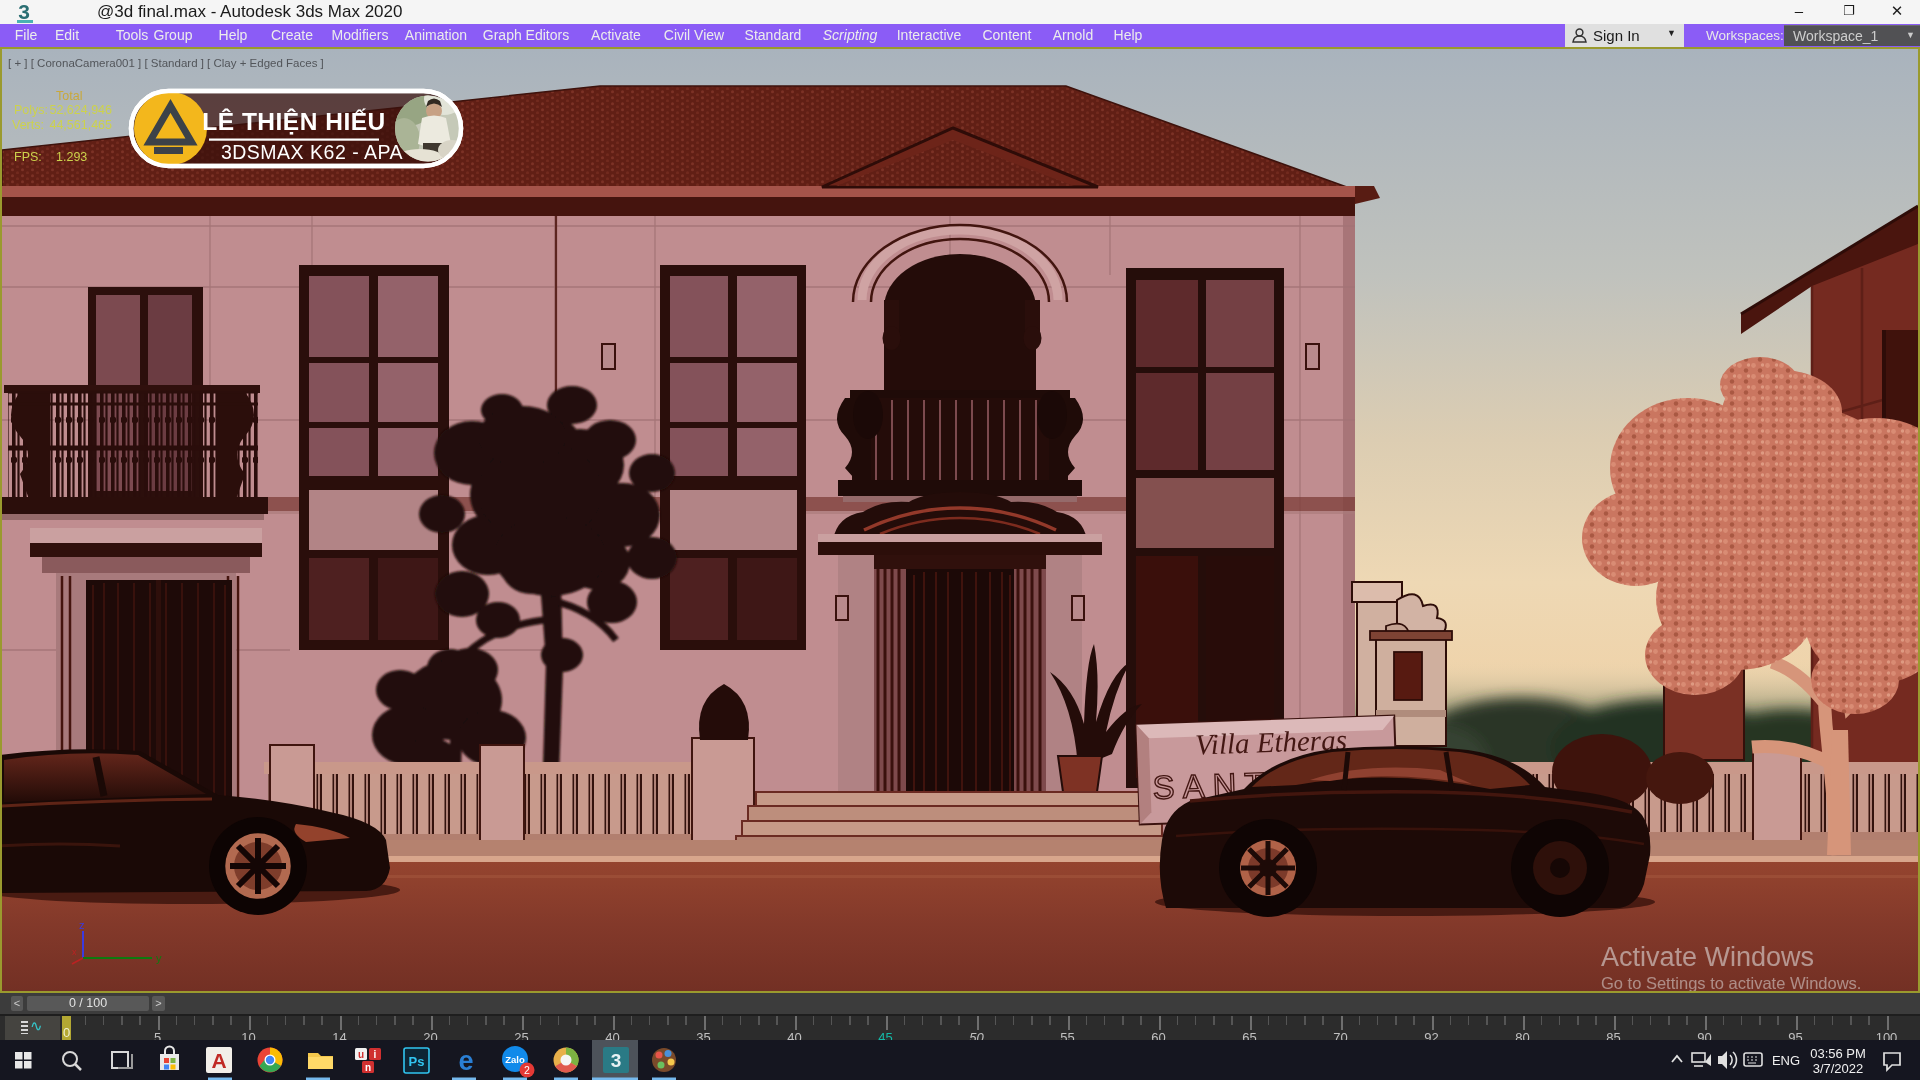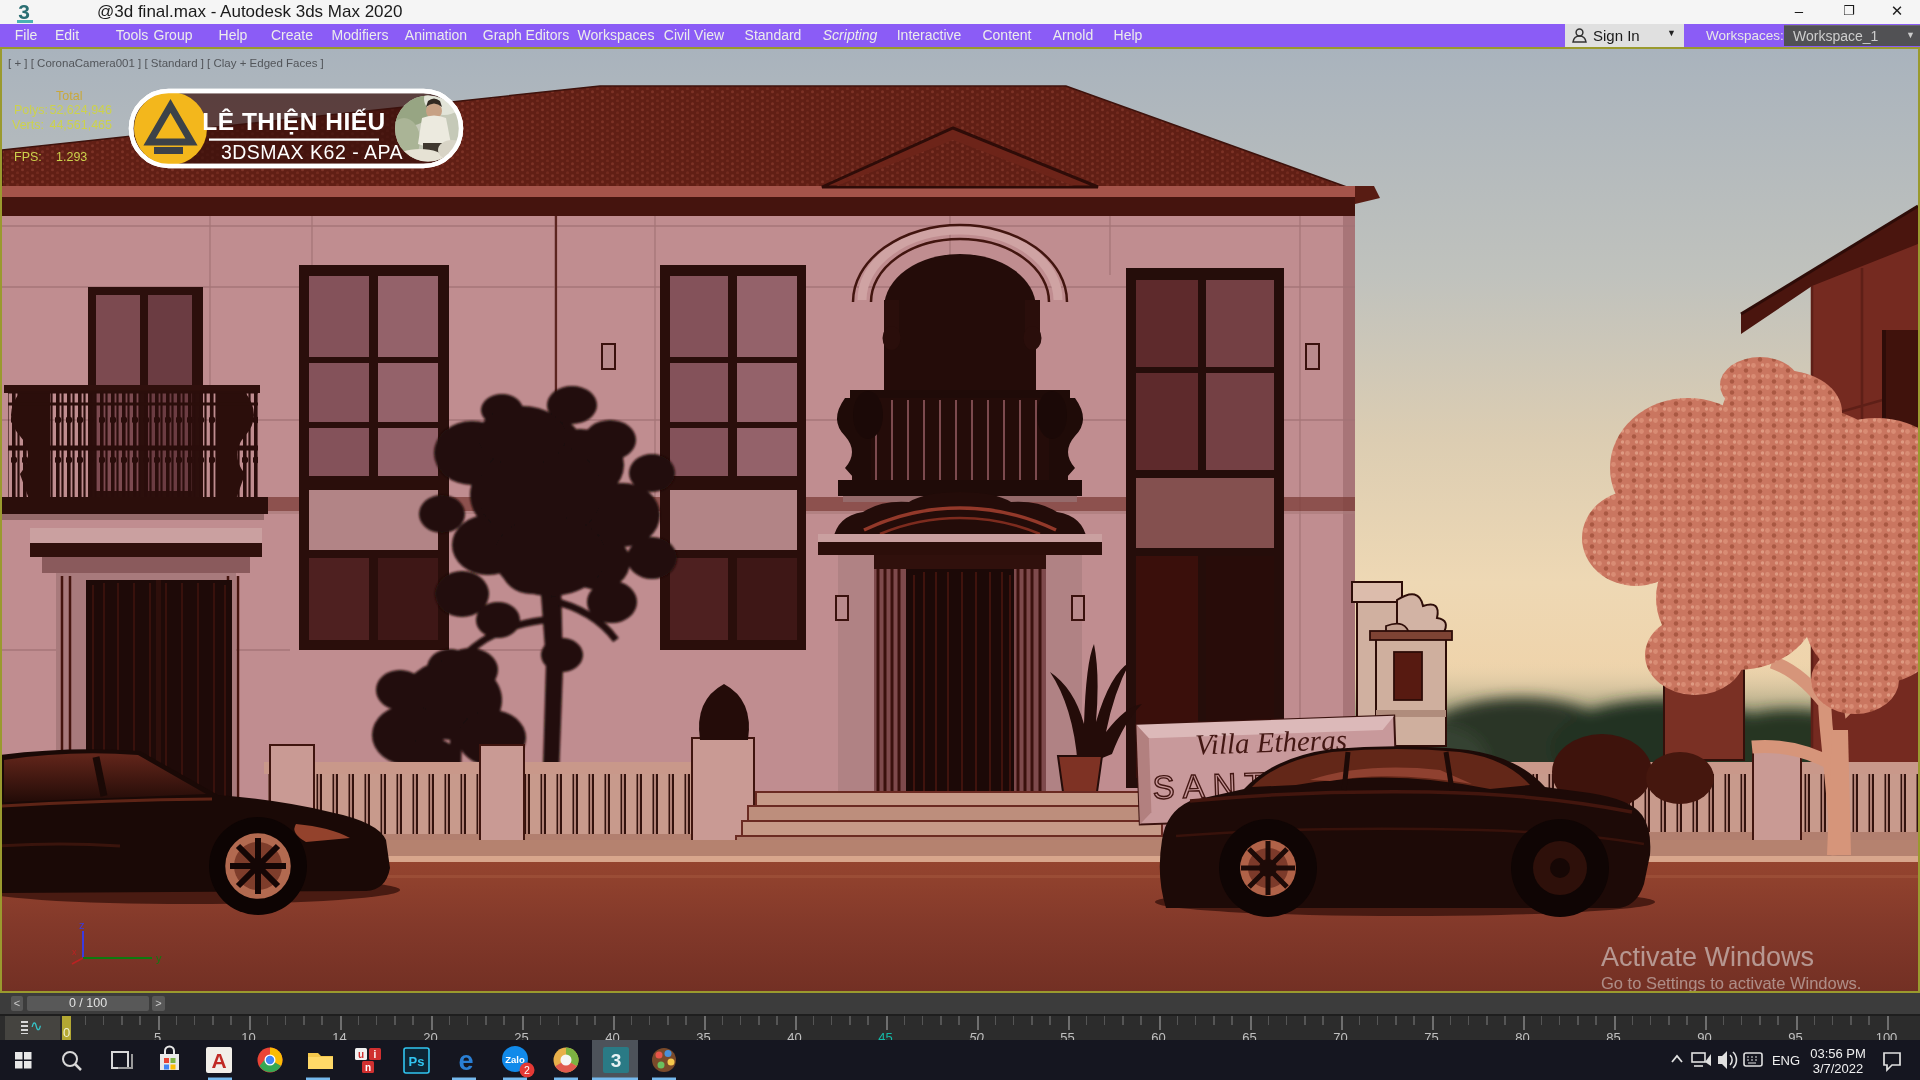--- a/index.html
+++ b/index.html
@@ -36,21 +36,21 @@
   <div class="menubar" id="menubar">
     <span class="mi" style="left:26px;">File</span>
     <span class="mi" style="left:67px;">Edit</span>
     <span class="mi" style="left:118px;margin-left:14px;">Tools</span>
     <span class="mi" style="left:173px;">Group</span>
     <span class="mi" style="left:233px;">Help</span>
     <span class="mi" style="left:292px;">Create</span>
     <span class="mi" style="left:360px;">Modifiers</span>
     <span class="mi" style="left:436px;">Animation</span>
     <span class="mi" style="left:526px;">Graph Editors</span>
-    <span class="mi" style="left:616px;">Workspaces</span>
+    <span class="mi" style="left:616px;">Activate</span>
     <span class="mi" style="left:694px;">Civil View</span>
     <span class="mi" style="left:773px;">Standard</span>
     <span class="mi" style="left:850px;font-style:italic;">Scripting</span>
     <span class="mi" style="left:929px;">Interactive</span>
     <span class="mi" style="left:1007px;">Content</span>
     <span class="mi" style="left:1073px;">Arnold</span>
     <span class="mi" style="left:1128px;">Help</span>
   </div>
   <div class="signin">
     <svg width="17" height="17" style="position:absolute;left:6px;top:3px;" viewBox="0 0 17 17">
@@ -559,21 +559,21 @@
     <div style="position:absolute;left:1285.9px;top:2px;width:1.5px;height:9px;background:#555;"></div>
     <div style="position:absolute;left:1304.1px;top:2px;width:1.5px;height:9px;background:#555;"></div>
     <div style="position:absolute;left:1322.3px;top:2px;width:1.5px;height:9px;background:#555;"></div>
     <div style="position:absolute;left:1340.5px;top:2px;width:2px;height:14px;background:#6e6e6e;"></div>
     <div style="position:absolute;left:1340.5px;top:16px;transform:translateX(-50%);font-size:13px;color:#c0c0c0;">70</div>
     <div style="position:absolute;left:1358.7px;top:2px;width:1.5px;height:9px;background:#555;"></div>
     <div style="position:absolute;left:1376.9px;top:2px;width:1.5px;height:9px;background:#555;"></div>
     <div style="position:absolute;left:1395.1px;top:2px;width:1.5px;height:9px;background:#555;"></div>
     <div style="position:absolute;left:1413.3px;top:2px;width:1.5px;height:9px;background:#555;"></div>
     <div style="position:absolute;left:1431.5px;top:2px;width:2px;height:14px;background:#6e6e6e;"></div>
-    <div style="position:absolute;left:1431.5px;top:16px;transform:translateX(-50%);font-size:13px;color:#c0c0c0;">75</div>
+    <div style="position:absolute;left:1431.5px;top:16px;transform:translateX(-50%);font-size:13px;color:#c0c0c0;">92</div>
     <div style="position:absolute;left:1449.7px;top:2px;width:1.5px;height:9px;background:#555;"></div>
     <div style="position:absolute;left:1467.9px;top:2px;width:1.5px;height:9px;background:#555;"></div>
     <div style="position:absolute;left:1486.1px;top:2px;width:1.5px;height:9px;background:#555;"></div>
     <div style="position:absolute;left:1504.3px;top:2px;width:1.5px;height:9px;background:#555;"></div>
     <div style="position:absolute;left:1522.5px;top:2px;width:2px;height:14px;background:#6e6e6e;"></div>
     <div style="position:absolute;left:1522.5px;top:16px;transform:translateX(-50%);font-size:13px;color:#c0c0c0;">80</div>
     <div style="position:absolute;left:1540.7px;top:2px;width:1.5px;height:9px;background:#555;"></div>
     <div style="position:absolute;left:1558.9px;top:2px;width:1.5px;height:9px;background:#555;"></div>
     <div style="position:absolute;left:1577.1px;top:2px;width:1.5px;height:9px;background:#555;"></div>
     <div style="position:absolute;left:1595.3px;top:2px;width:1.5px;height:9px;background:#555;"></div>

